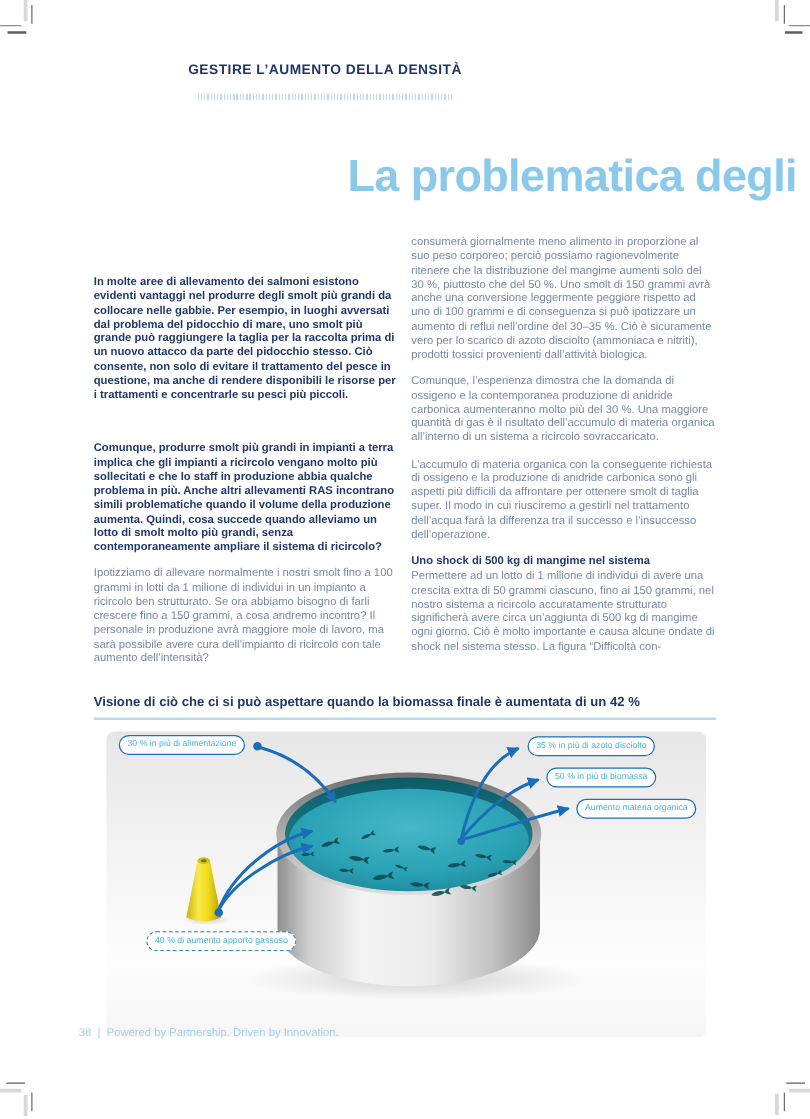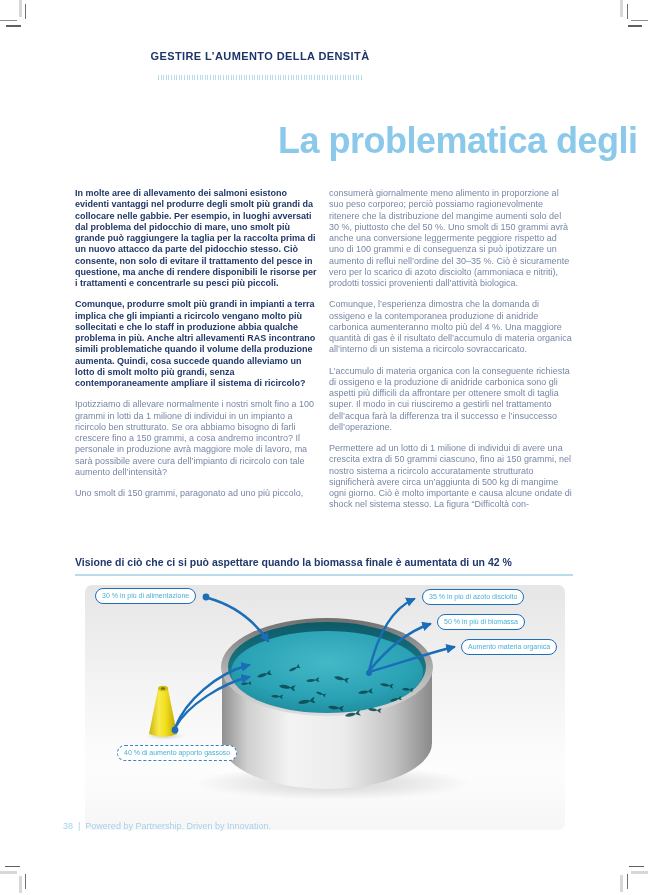--- a/index.html
+++ b/index.html
@@ -8,21 +8,21 @@
   .cm{position:absolute;}
   .kicker{position:absolute;left:75px;top:50px;width:370px;text-align:center;
           font-size:11px;font-weight:bold;letter-spacing:0.4px;color:#1d3569;}
   .hatch{position:absolute;left:158px;top:75px;width:205px;height:5px;
          background:repeating-linear-gradient(90deg,#b7dcec 0,#b7dcec 1px,transparent 1px,transparent 2.6px);}
   .title{position:absolute;left:278px;top:120px;margin:0;font-size:36px;font-weight:bold;
          letter-spacing:-0.5px;color:#8bc9ea;white-space:nowrap;}
   .columns{position:absolute;left:75px;top:188px;width:498px;display:flex;gap:10px;}
   .col{flex:1;min-width:0;}
   .col p{margin:0 0 10px 0;font-size:9px;line-height:1.25;color:#7787a5;text-align:left;}
-  .col p.lead{font-weight:bold;color:#21386b;}
+  .col p.lead{font-weight:bold;color:#21386b;margin-top:32px;}
   .col h3{margin:0 0 1px 0;font-size:9px;line-height:1.25;font-weight:bold;color:#21386b;}
   .fig-heading{position:absolute;left:75px;top:556px;width:500px;
                font-size:10.5px;font-weight:bold;color:#21386b;}
   .fig-rule{position:absolute;left:75px;top:574px;width:498px;height:2px;background:#b9dcec;}
   .figure{position:absolute;left:85px;top:585px;width:480px;height:245px;}
   .figure svg{position:absolute;left:0;top:0;}
   .flabel{position:absolute;background:#ffffff;border:1.5px solid #1e6fba;border-radius:9px;
           padding:3px 6px;font-size:7px;line-height:1.1;color:#49b1d6;white-space:nowrap;}
   .flabel.dashed{border-style:dashed;border-color:#2e86c8;}
   .footer{position:absolute;left:63px;top:821px;font-size:9px;color:#a3d1ec;}
@@ -56,26 +56,26 @@
   <div class="kicker">GESTIRE L’AUMENTO DELLA DENSITÀ</div>
   <div class="hatch"></div>
 
   <h1 class="title">La problematica degli s</h1>
 
   <div class="columns">
     <div class="col">
       <p class="lead">In molte aree di allevamento dei salmoni esistono evidenti vantaggi nel produrre degli smolt più grandi da collocare nelle gabbie. Per esempio, in luoghi avversati dal problema del pidocchio di mare, uno smolt più grande può raggiungere la taglia per la raccolta prima di un nuovo attacco da parte del pidocchio stesso. Ciò consente, non solo di evitare il trattamento del pesce in questione, ma anche di rendere disponibili le risorse per i trattamenti e concentrarle su pesci più piccoli.</p>
       <p class="lead">Comunque, produrre smolt più grandi in impianti a terra implica che gli impianti a ricircolo vengano molto più sollecitati e che lo staff in produzione abbia qualche problema in più. Anche altri allevamenti RAS incontrano simili problematiche quando il volume della produzione aumenta. Quindi, cosa succede quando alleviamo un lotto di smolt molto più grandi, senza contemporaneamente ampliare il sistema di ricircolo?</p>
       <p>Ipotizziamo di allevare normalmente i nostri smolt fino a 100 grammi in lotti da 1 milione di individui in un impianto a ricircolo ben strutturato. Se ora abbiamo bisogno di farli crescere fino a 150 grammi, a cosa andremo incontro? Il personale in produzione avrà maggiore mole di lavoro, ma sarà possibile avere cura dell’impianto di ricircolo con tale aumento dell’intensità?</p>
-      <p>Uno smolt di 150 grammi, paragonato ad uno più piccolo,</p>
     </div>
     <div class="col">
       <p>consumerà giornalmente meno alimento in proporzione al suo peso corporeo; perciò possiamo ragionevolmente ritenere che la distribuzione del mangime aumenti solo del 30 %, piuttosto che del 50 %. Uno smolt di 150 grammi avrà anche una conversione leggermente peggiore rispetto ad uno di 100 grammi e di conseguenza si può ipotizzare un aumento di reflui nell’ordine del 30–35 %. Ciò è sicuramente vero per lo scarico di azoto disciolto (ammoniaca e nitriti), prodotti tossici provenienti dall’attività biologica.</p>
-      <p>Comunque, l’esperienza dimostra che la domanda di ossigeno e la contemporanea produzione di anidride carbonica aumenteranno molto più del 4 %. Una maggiore quantità di gas è il risultato dell’accumulo di materia organica all’interno di un sistema a ricircolo sovraccaricato.</p>
+      <p>Comunque, l’esperienza dimostra che la domanda di ossigeno e la contemporanea produzione di anidride carbonica aumenteranno molto più del 30 %. Una maggiore quantità di gas è il risultato dell’accumulo di materia organica all’interno di un sistema a ricircolo sovraccaricato.</p>
       <p>L’accumulo di materia organica con la conseguente richiesta di ossigeno e la produzione di anidride carbonica sono gli aspetti più difficili da affrontare per ottenere smolt di taglia super. Il modo in cui riusciremo a gestirli nel trattamento dell’acqua farà la differenza tra il successo e l’insuccesso dell’operazione.</p>
+      <h3>Uno shock di 500 kg di mangime nel sistema</h3>
       <p>Permettere ad un lotto di 1 milione di individui di avere una crescita extra di 50 grammi ciascuno, fino ai 150 grammi, nel nostro sistema a ricircolo accuratamente strutturato significherà avere circa un’aggiunta di 500 kg di mangime ogni giorno. Ciò è molto importante e causa alcune ondate di shock nel sistema stesso. La figura “Difficoltà con-</p>
     </div>
   </div>
 
   <div class="fig-heading">Visione di ciò che ci si può aspettare quando la biomassa finale è aumentata di un 42 %</div>
   <div class="fig-rule"></div>
 
   <div class="figure">
     <svg width="480" height="245" viewBox="0 0 480 245">
       <defs>

